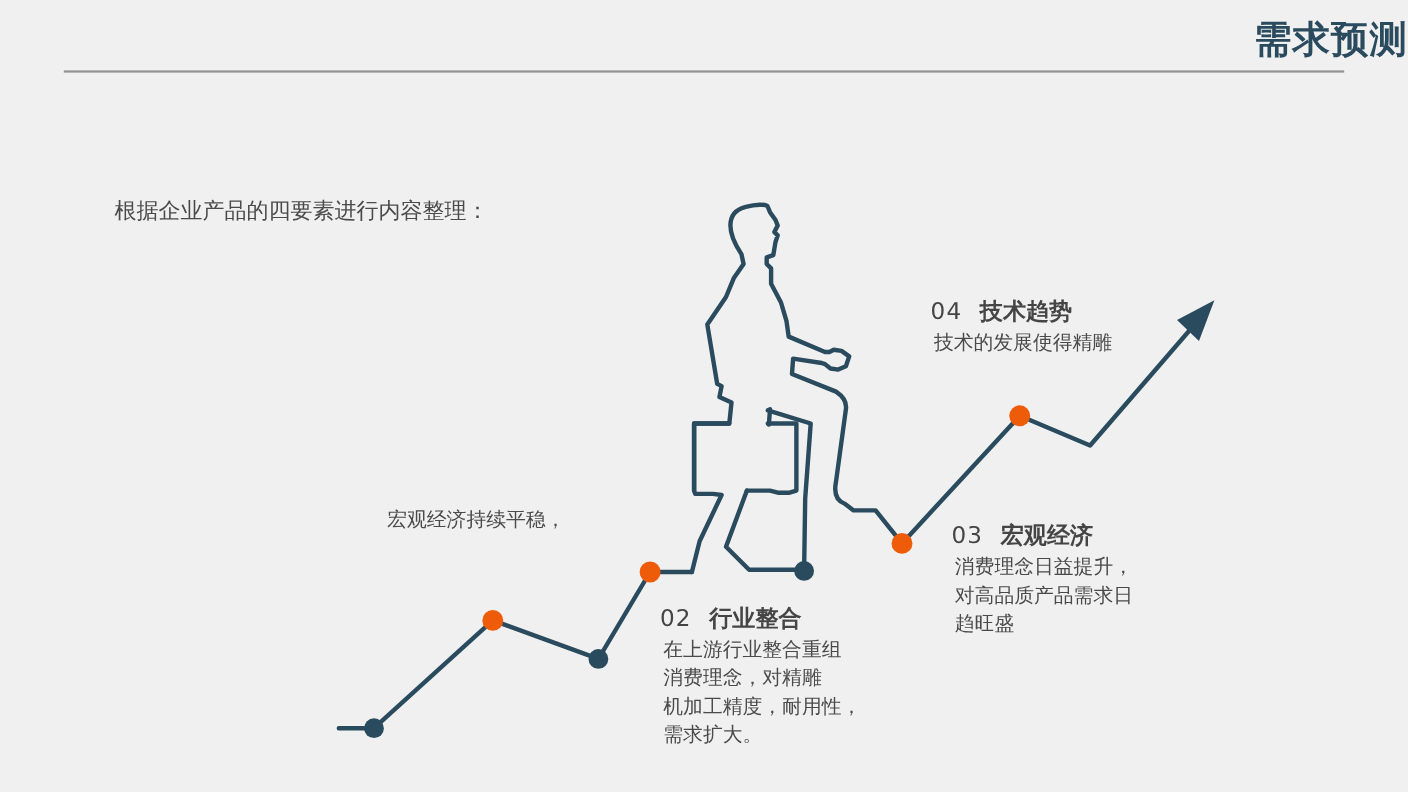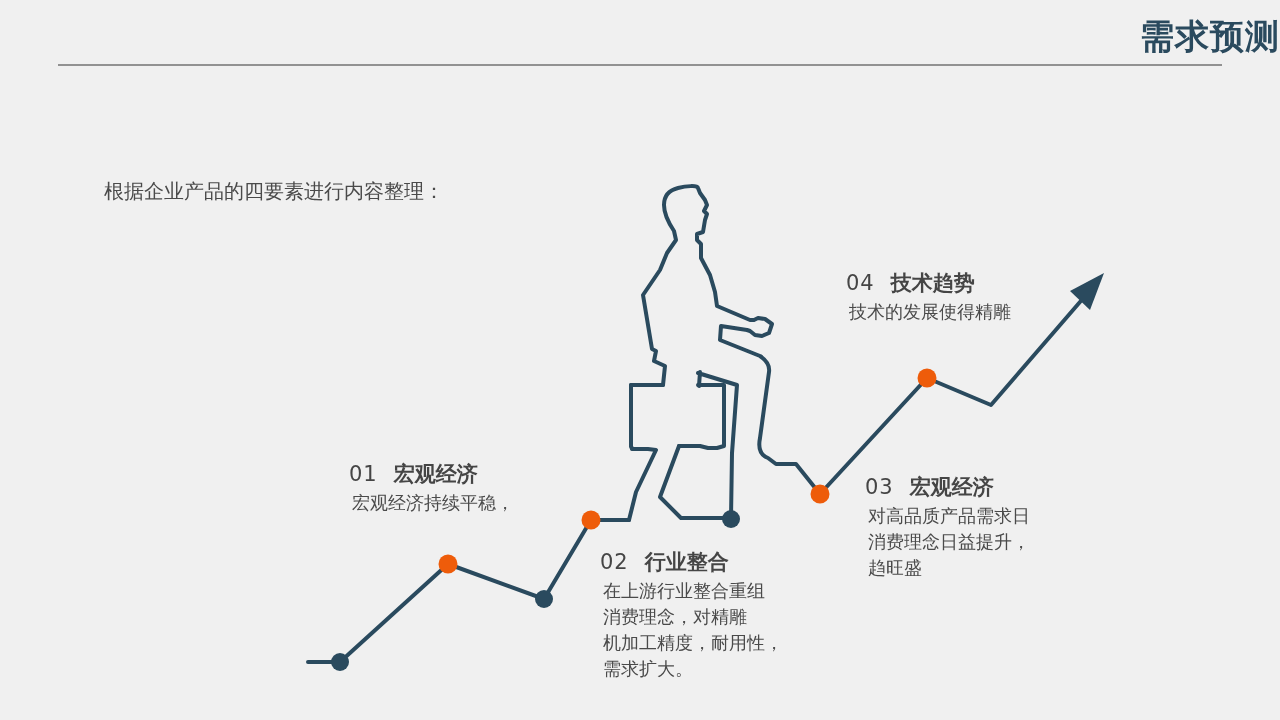--- a/index.html
+++ b/index.html
@@ -123,23 +123,20 @@
     <circle cx="448" cy="564" r="9.5" fill="#ee5c0a"></circle>
     <circle cx="544" cy="599" r="9" fill="#2a4a5e"></circle>
     <circle cx="591" cy="520" r="9.5" fill="#ee5c0a"></circle>
     <circle cx="731" cy="519" r="9" fill="#2a4a5e"></circle>
     <circle cx="820" cy="494" r="9.5" fill="#ee5c0a"></circle>
     <circle cx="927" cy="378" r="9.5" fill="#ee5c0a"></circle>
   </g>
 </svg>
 
 <div class="step" style="left:349px; top:459px;">
-  <div class="step-head">
-    <span class="step-num">01</span><span>宏观经济</span>
-  </div>
   <div class="step-body">
     <span>宏观经济持续平稳，</span>
   </div>
 </div>
 
 <div class="step" style="left:600px; top:547px;">
   <div class="step-head">
     <span class="step-num">02</span><span>行业整合</span>
   </div>
   <div class="step-body">
@@ -148,22 +145,22 @@
     <span>机加工精度，耐用性，</span>
     <span>需求扩大。</span>
   </div>
 </div>
 
 <div class="step" style="left:865px; top:472px;">
   <div class="step-head">
     <span class="step-num">03</span><span>宏观经济</span>
   </div>
   <div class="step-body">
+    <span>消费理念日益提升，</span>
     <span>对高品质产品需求日</span>
-    <span>消费理念日益提升，</span>
     <span>趋旺盛</span>
   </div>
 </div>
 
 <div class="step" style="left:846px; top:268px;">
   <div class="step-head">
     <span class="step-num">04</span><span>技术趋势</span>
   </div>
   <div class="step-body">
     <span>技术的发展使得精雕</span>

